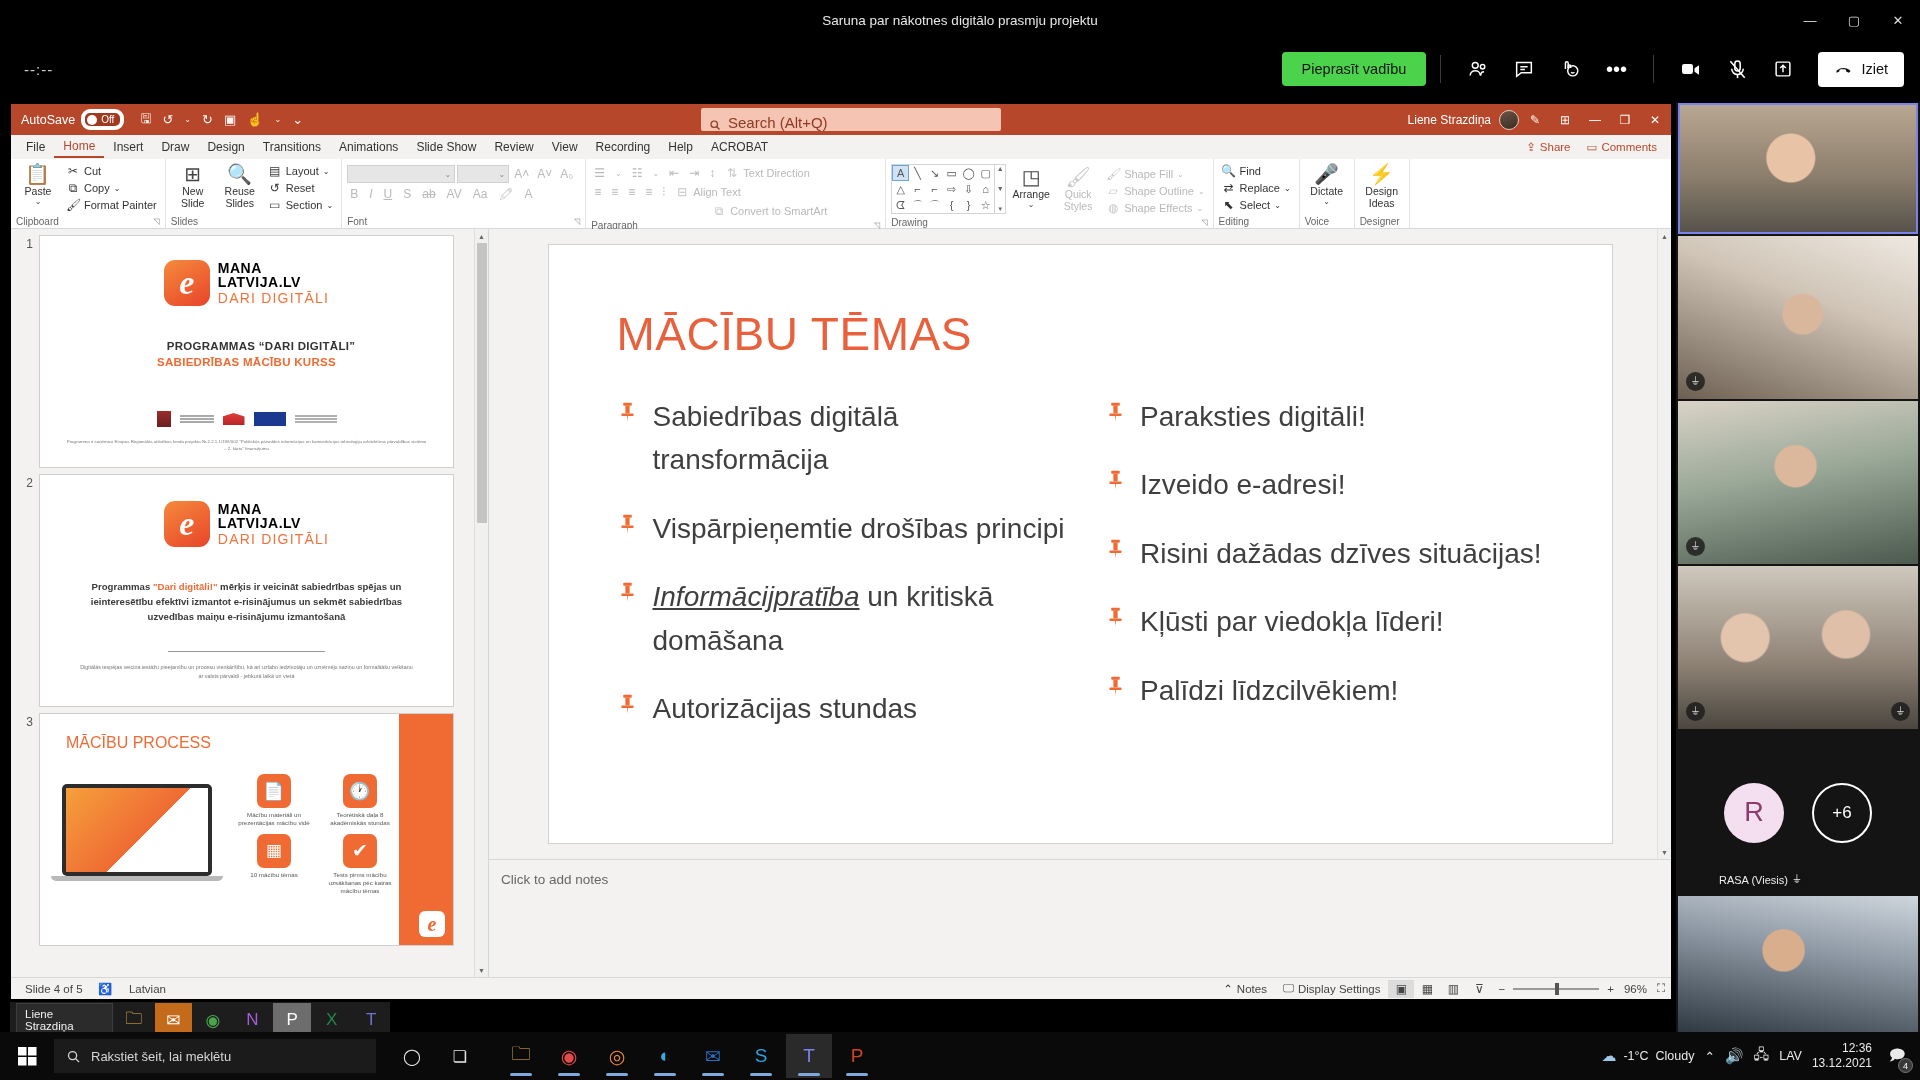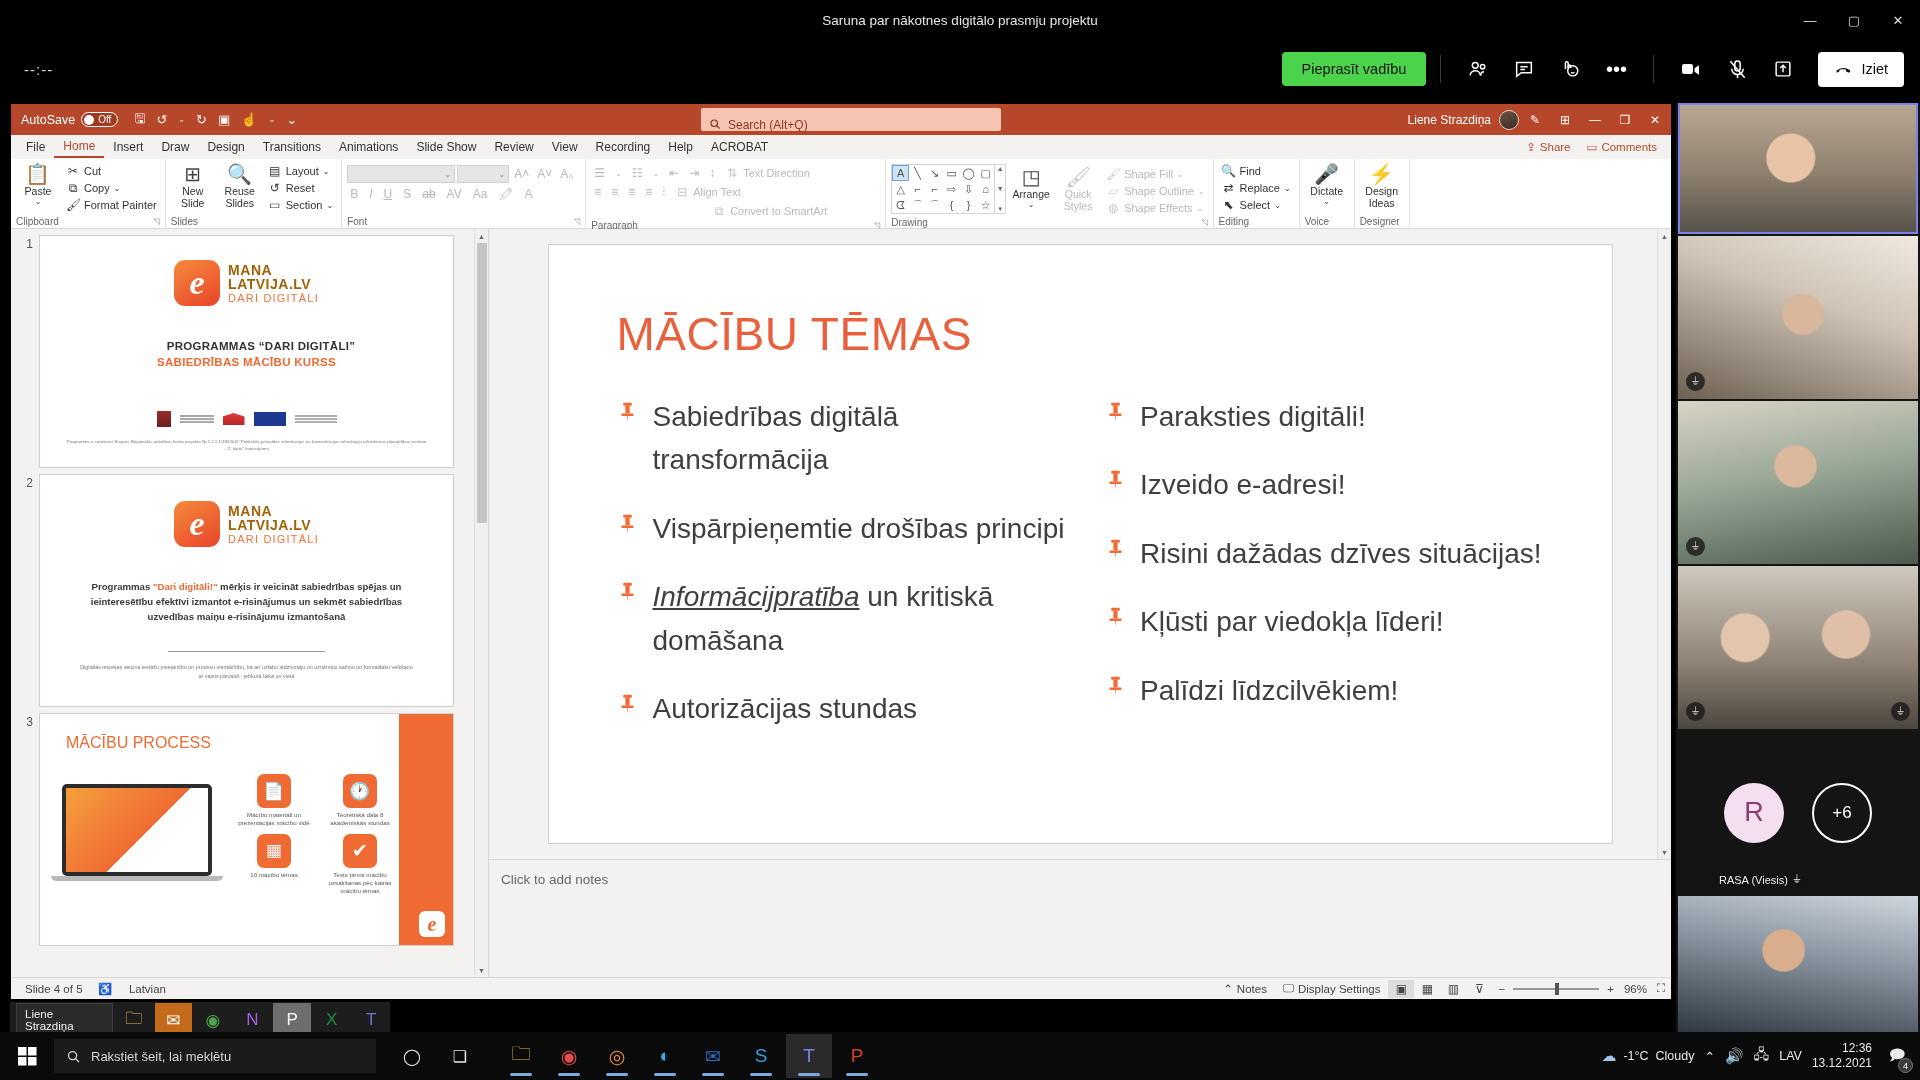--- a/index.html
+++ b/index.html
@@ -56,21 +56,21 @@
     background: #f3f2f1; border: 1px solid #000;
     display: flex; flex-direction: column;
   }
   .ppt-title {
     height: 31px; background: #b7472a; display: flex; align-items: center;
     color: #fff; font-size: 12.5px; position: relative; flex: none;
   }
   .autosave { display: flex; align-items: center; gap: 6px; margin-left: 10px; }
   .toggle-pill {
     display: inline-flex; align-items: center; gap: 4px;
-    background: #9e3a20; border: 1px solid #ffffff; border-radius: 9px;
+    background: #9e3a20; border: 4px solid #ffffff; border-radius: 9px;
     padding: 1px 6px 1px 2px; font-size: 10px;
   }
   .toggle-knob { width: 10px; height: 10px; border-radius: 50%; background: #fff; display: inline-block; }
   .qat { display: flex; align-items: center; gap: 3px; margin-left: 12px; }
   .qat span { padding: 2px 4px; font-size: 13px; opacity: .95; cursor: pointer; }
   .doc-name {
     position: absolute; left: 0; right: 0; text-align: center;
     font-size: 12.5px; pointer-events: none;
   }
   .ppt-title-right {
@@ -148,22 +148,22 @@
 
   
   .ml-logo { display: flex; align-items: center; justify-content: center; gap: 8px; }
   .ml-mark {
     width: 46px; height: 46px; border-radius: 11px;
     background: linear-gradient(150deg,#f58a3c,#e8442a);
     color: #fff; font-size: 34px; font-family: "Liberation Serif", serif;
     display: flex; align-items: center; justify-content: center; font-style: italic; font-weight: bold;
   }
   .ml-txt { line-height: 1.0; }
-  .ml-txt .l1 { font-size: 14px; font-weight: bold; color: #a16207; letter-spacing: .5px; }
-  .ml-txt .l2 { font-size: 11px; color: #f0733c; letter-spacing: 1.2px; margin-top: 2px; }
+  .ml-txt .l1 { font-size: 14px; font-weight: bold; color: #000000; letter-spacing: .5px; }
+  .ml-txt .l2 { font-size: 14px; color: #f0733c; letter-spacing: 1.2px; margin-top: 2px; }
 
   
   .stage { flex: 1; display: flex; flex-direction: column; min-width: 0; background: #f3f2f1; position: relative; }
   .stage-top { flex: 1; display: flex; align-items: center; justify-content: center; position: relative; min-height: 0; }
   .slide {
     width: 1063px; height: 598px; background: #fff; box-shadow: 0 0 0 1px #d0d0d0;
     position: relative; padding: 44px 46px;
   }
   .slide-title {
     color: #e8613c; font-size: 46px; font-weight: 400; letter-spacing: .5px;
@@ -381,21 +381,21 @@
         <span class="user-name">Liene Strazdiņa</span>
         <span class="avatar-sm"></span>
         <span class="ic">✎</span>
         <span class="ic">⊞</span>
         <span class="ic">—</span>
         <span class="ic">❐</span>
         <span class="ic x">✕</span>
       </div>
     </div>
 
-    <div style="position:absolute;left:690px;top:4px;width:300px;height:23px;background:#f6c4b2;border-radius:2px;display:flex;align-items:flex-start;gap:7px;padding:10px 8px;color:#8c3a22;font-size:12px;z-index:3;">
+    <div style="position:absolute;left:690px;top:4px;width:300px;height:23px;background:#f6c4b2;border-radius:2px;display:flex;align-items:flex-end;gap:7px;padding:0 8px;color:#8c3a22;font-size:15px;z-index:3;">
       <svg width="12" height="12" viewBox="0 0 24 24" fill="none" stroke="#8c3a22" stroke-width="2.4">
         <circle cx="10.5" cy="10.5" r="6.5"></circle>
           <path d="M15.5 15.5L21 21"></path>
       </svg>
       <span>Search (Alt+Q)</span>
     </div>
 
     <div class="ppt-tabs">
       <span class="tab">File</span>
       <span class="tab active">Home</span>

